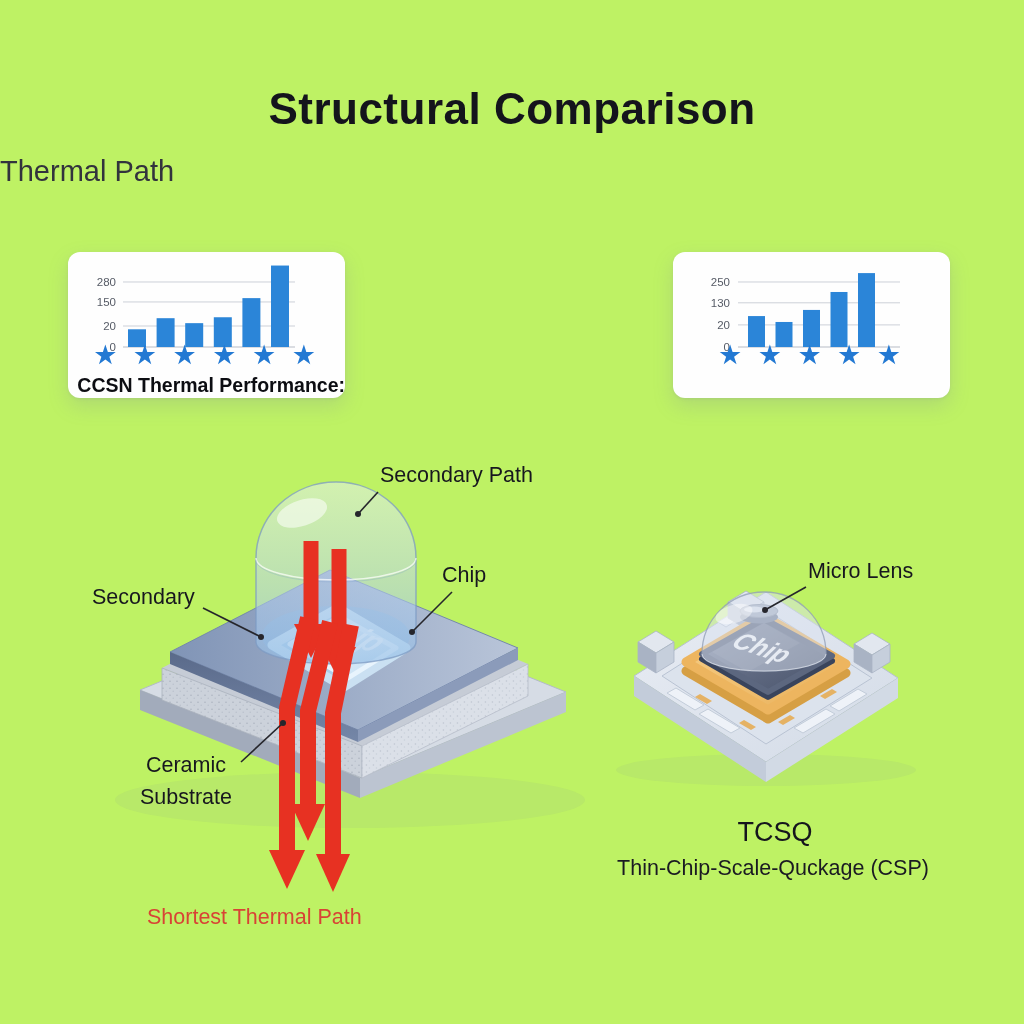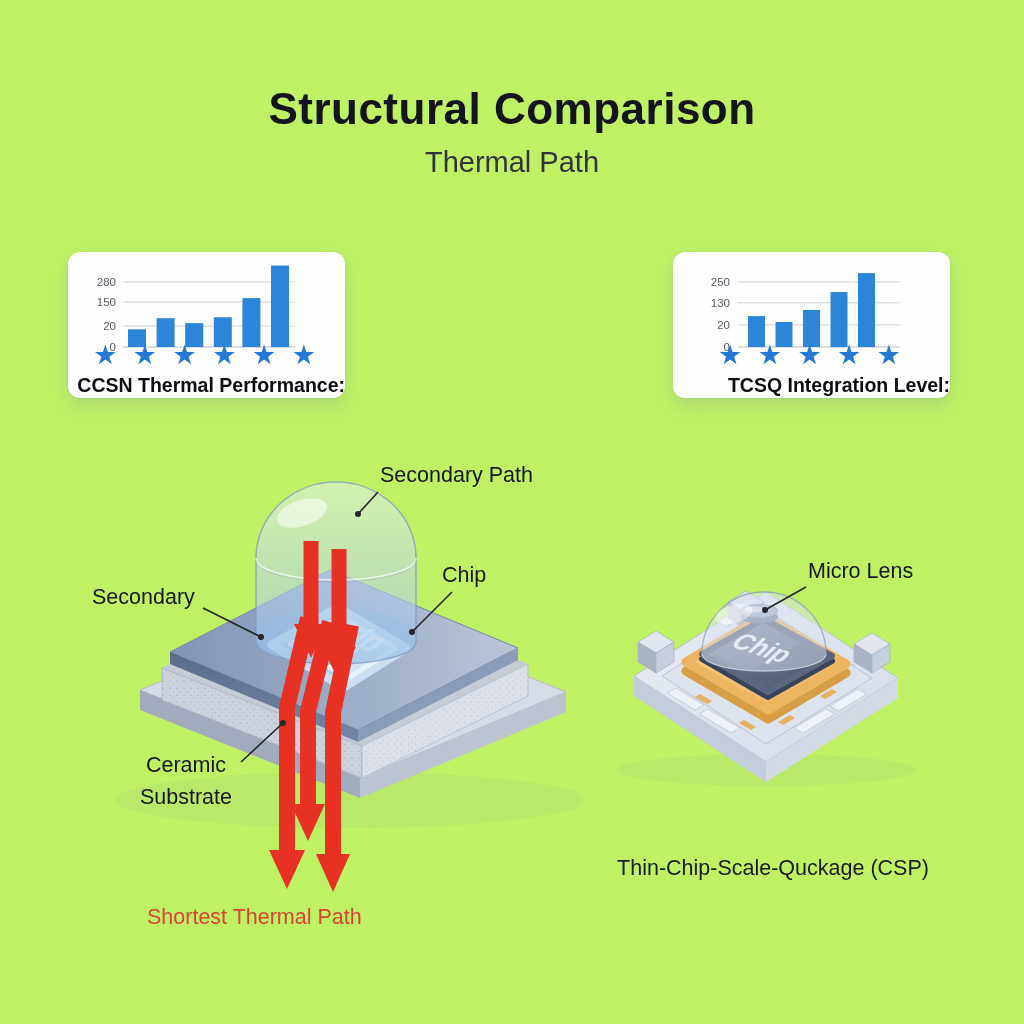--- a/index.html
+++ b/index.html
@@ -1,20 +1,20 @@
 <!DOCTYPE html>
 <html><head>
 <meta charset="utf-8">
 <style>
   html,body{margin:0;padding:0;background:#e9ecf5;}
   .canvas{position:relative;width:1024px;height:1024px;background:#bef264;overflow:hidden;
           font-family:"Liberation Sans",sans-serif;}
   .page-title{position:absolute;left:0;top:84px;width:1024px;text-align:center;
           font-size:44px;font-weight:600;color:#14141c;letter-spacing:.5px;}
-  .page-subtitle{position:absolute;left:0;top:146px;width:1024px;text-align:center;
+  .page-subtitle{position:absolute;left:0;top:155px;width:1024px;text-align:left;
           font-size:29px;font-weight:500;color:#32333d;}
   .card{position:absolute;width:277px;height:146px;background:#fefefe;border-radius:12px;
           box-shadow:0 8px 20px rgba(120,130,165,.22),0 1px 3px rgba(120,130,165,.15);}
   .card-left{left:68px;top:252px;}
   .card-right{left:673px;top:252px;}
   .mini-chart{position:absolute;left:0;top:4px;}
   .stars{position:absolute;left:0;top:90px;width:277px;text-align:center;
           font-size:27px;line-height:1;color:#2379d3;letter-spacing:4px;}
   .caption{position:absolute;left:0;top:122px;width:277px;text-align:right;
           font-size:19.5px;font-weight:600;color:#0c0d12;}
@@ -64,21 +64,20 @@
         <text x="57" y="50.8" text-anchor="end" font-size="11.5" fill="#565b66">130</text>
         <line x1="65" y1="25.974999999999994" x2="227" y2="25.974999999999994" stroke="#ccd0d8" stroke-width="1"></line>
         <text x="57" y="29.974999999999994" text-anchor="end" font-size="11.5" fill="#565b66">250</text>
         <rect x="75" y="60.06944444444444" width="17" height="30.930555555555554" fill="#2b85d8"></rect>
         <rect x="102.5" y="65.97222222222223" width="17" height="25.02777777777778" fill="#2b85d8"></rect>
         <rect x="130" y="53.93055555555556" width="17" height="37.06944444444444" fill="#2b85d8"></rect>
         <rect x="157.5" y="35.98611111111111" width="17" height="55.01388888888889" fill="#2b85d8"></rect>
         <rect x="185" y="17.097222222222214" width="17" height="73.90277777777779" fill="#2b85d8"></rect>
       </svg>
     <div class="stars" id="stars-1">★ ★ ★ ★ ★</div>
-    <div class="caption">TCSQ Integration Level:</div>
   </div>
 
   <svg class="scene" width="1024" height="1024" viewBox="0 0 1024 1024">
     <defs>
       <linearGradient id="gSlabTop" x1="0" y1="0" x2="1" y2="0">
         <stop offset="0" stop-color="#8094b6"></stop>
           <stop offset="1" stop-color="#b9c5d9"></stop>
       </linearGradient>
       <linearGradient id="gSlabL" x1="0" y1="0" x2="0" y2="1">
         <stop offset="0" stop-color="#5a6a8a"></stop>
@@ -240,15 +239,16 @@
       </g>
     </g>
   </svg>
 
   <div class="diagram-label" style="left:380px;top:463px;">Secondary Path</div>
   <div class="diagram-label" style="left:442px;top:563px;">Chip</div>
   <div class="diagram-label" style="left:92px;top:585px;">Secondary</div>
   <div class="diagram-label label-ceramic">Ceramic Substrate</div>
   <div class="diagram-label label-thermal">Shortest Thermal Path</div>
   <div class="diagram-label" style="left:808px;top:559px;">Micro Lens</div>
+  <div class="diagram-label label-tcsq">TCSQ</div>
   <div class="diagram-label label-tcsq-full">Thin-Chip-Scale-Quckage (CSP)</div>
 
 </div>
 
 </body></html>

